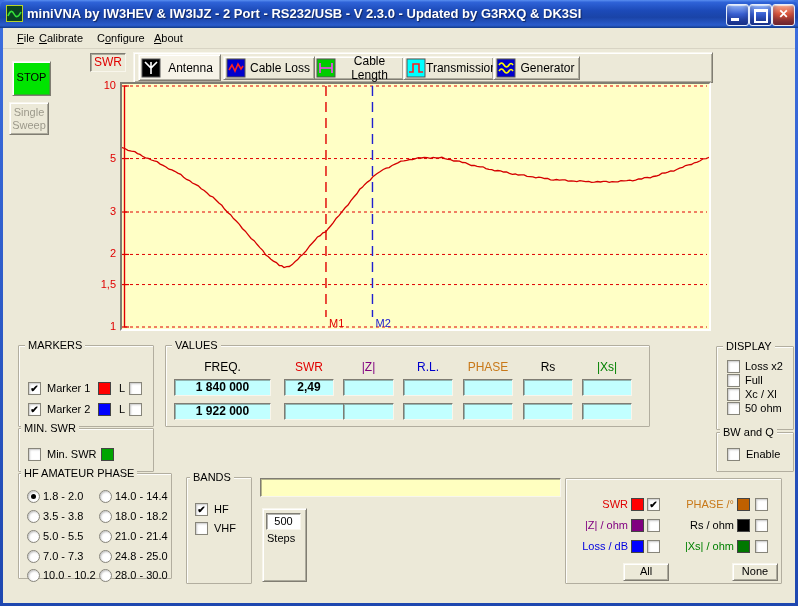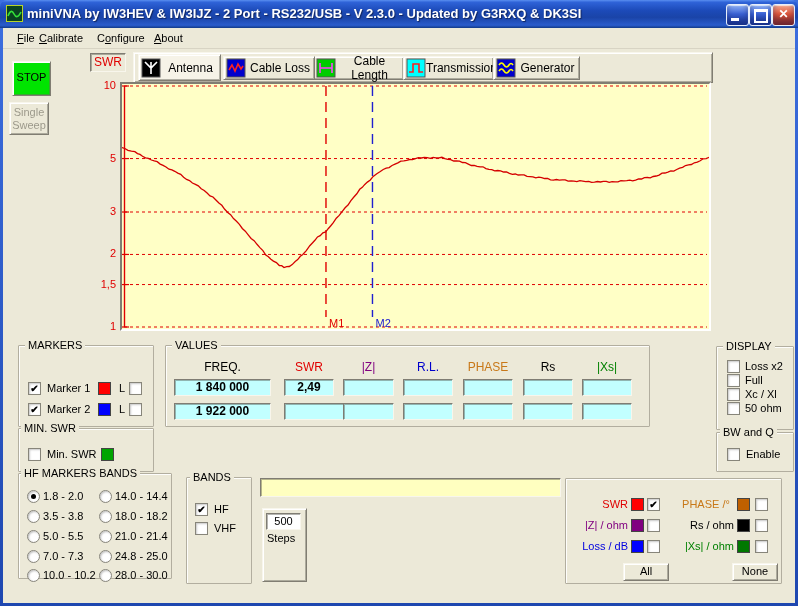--- a/index.html
+++ b/index.html
@@ -213,21 +213,21 @@
       <div class="lbl" style="position: absolute; left: 28px; top: 55px;">50 ohm</div>
     </div>
 
   <div class="abs grp" style="left:716px;top:432px;width:76px;height:38px">
     <span class="grp-title" style="left:3px">BW and Q</span>
     <div class="abs cb" style="left:10px;top:15px"></div>
     <span class="abs lbl" style="left:29px;top:15px">Enable</span>
   </div>
 
   <div class="abs grp" style="left:18px;top:473px;width:152px;height:104px">
-    <span class="grp-title" style="left:2px">HF MARKERS BANDS</span>
+    <span class="grp-title" style="left:2px">HF AMATEUR PHASE</span>
   <div class="radio" style="position: absolute; left: 8px; top: 16px;">
         <div class="dot"></div>
       </div>
       <div class="lbl" style="position: absolute; left: 24px; top: 16px;">1.8 - 2.0</div>
       <div class="radio" style="position: absolute; left: 8px; top: 36px;"></div>
       <div class="lbl" style="position: absolute; left: 24px; top: 36px;">3.5 - 3.8</div>
       <div class="radio" style="position: absolute; left: 8px; top: 56px;"></div>
       <div class="lbl" style="position: absolute; left: 24px; top: 56px;">5.0 - 5.5</div>
       <div class="radio" style="position: absolute; left: 8px; top: 76px;"></div>
       <div class="lbl" style="position: absolute; left: 24px; top: 76px;">7.0 - 7.3</div>
@@ -264,21 +264,21 @@
     <div class="abs raised btn" style="left:166px;top:84px;width:44px;height:16px;line-height:15px">None</div>
   <div class="lbl" style="position: absolute; left: -28px; top: 19px; color: rgb(224, 0, 0); width: 90px; text-align: right;">SWR</div>
       <div class="swatch" style="position: absolute; left: 65px; top: 19px; background: rgb(255, 0, 0);"></div>
       <div class="cb" style="position: absolute; left: 81px; top: 19px;">✔</div>
       <div class="lbl" style="position: absolute; left: -28px; top: 40px; color: rgb(128, 0, 128); width: 90px; text-align: right;">|Z| / ohm</div>
       <div class="swatch" style="position: absolute; left: 65px; top: 40px; background: rgb(128, 0, 128);"></div>
       <div class="cb" style="position: absolute; left: 81px; top: 40px;"></div>
       <div class="lbl" style="position: absolute; left: -28px; top: 61px; color: rgb(0, 0, 224); width: 90px; text-align: right;">Loss / dB</div>
       <div class="swatch" style="position: absolute; left: 65px; top: 61px; background: rgb(0, 0, 255);"></div>
       <div class="cb" style="position: absolute; left: 81px; top: 61px;"></div>
-      <div class="lbl" style="position: absolute; left: 78px; top: 19px; color: rgb(200, 120, 24); width: 90px; text-align: center; margin-left: 17px;">PHASE /°</div>
+      <div class="lbl" style="position: absolute; left: 78px; top: 19px; color: rgb(200, 120, 24); width: 90px; text-align: right;">PHASE /°</div>
       <div class="swatch" style="position: absolute; left: 171px; top: 19px; background: rgb(192, 96, 0);"></div>
       <div class="cb" style="position: absolute; left: 189px; top: 19px;"></div>
       <div class="lbl" style="position: absolute; left: 78px; top: 40px; color: rgb(0, 0, 0); width: 90px; text-align: right;">Rs / ohm</div>
       <div class="swatch" style="position: absolute; left: 171px; top: 40px; background: rgb(0, 0, 0);"></div>
       <div class="cb" style="position: absolute; left: 189px; top: 40px;"></div>
       <div class="lbl" style="position: absolute; left: 78px; top: 61px; color: rgb(0, 128, 0); width: 90px; text-align: right;">|Xs| / ohm</div>
       <div class="swatch" style="position: absolute; left: 171px; top: 61px; background: rgb(0, 120, 0);"></div>
       <div class="cb" style="position: absolute; left: 189px; top: 61px;"></div>
     </div>
 </div>

